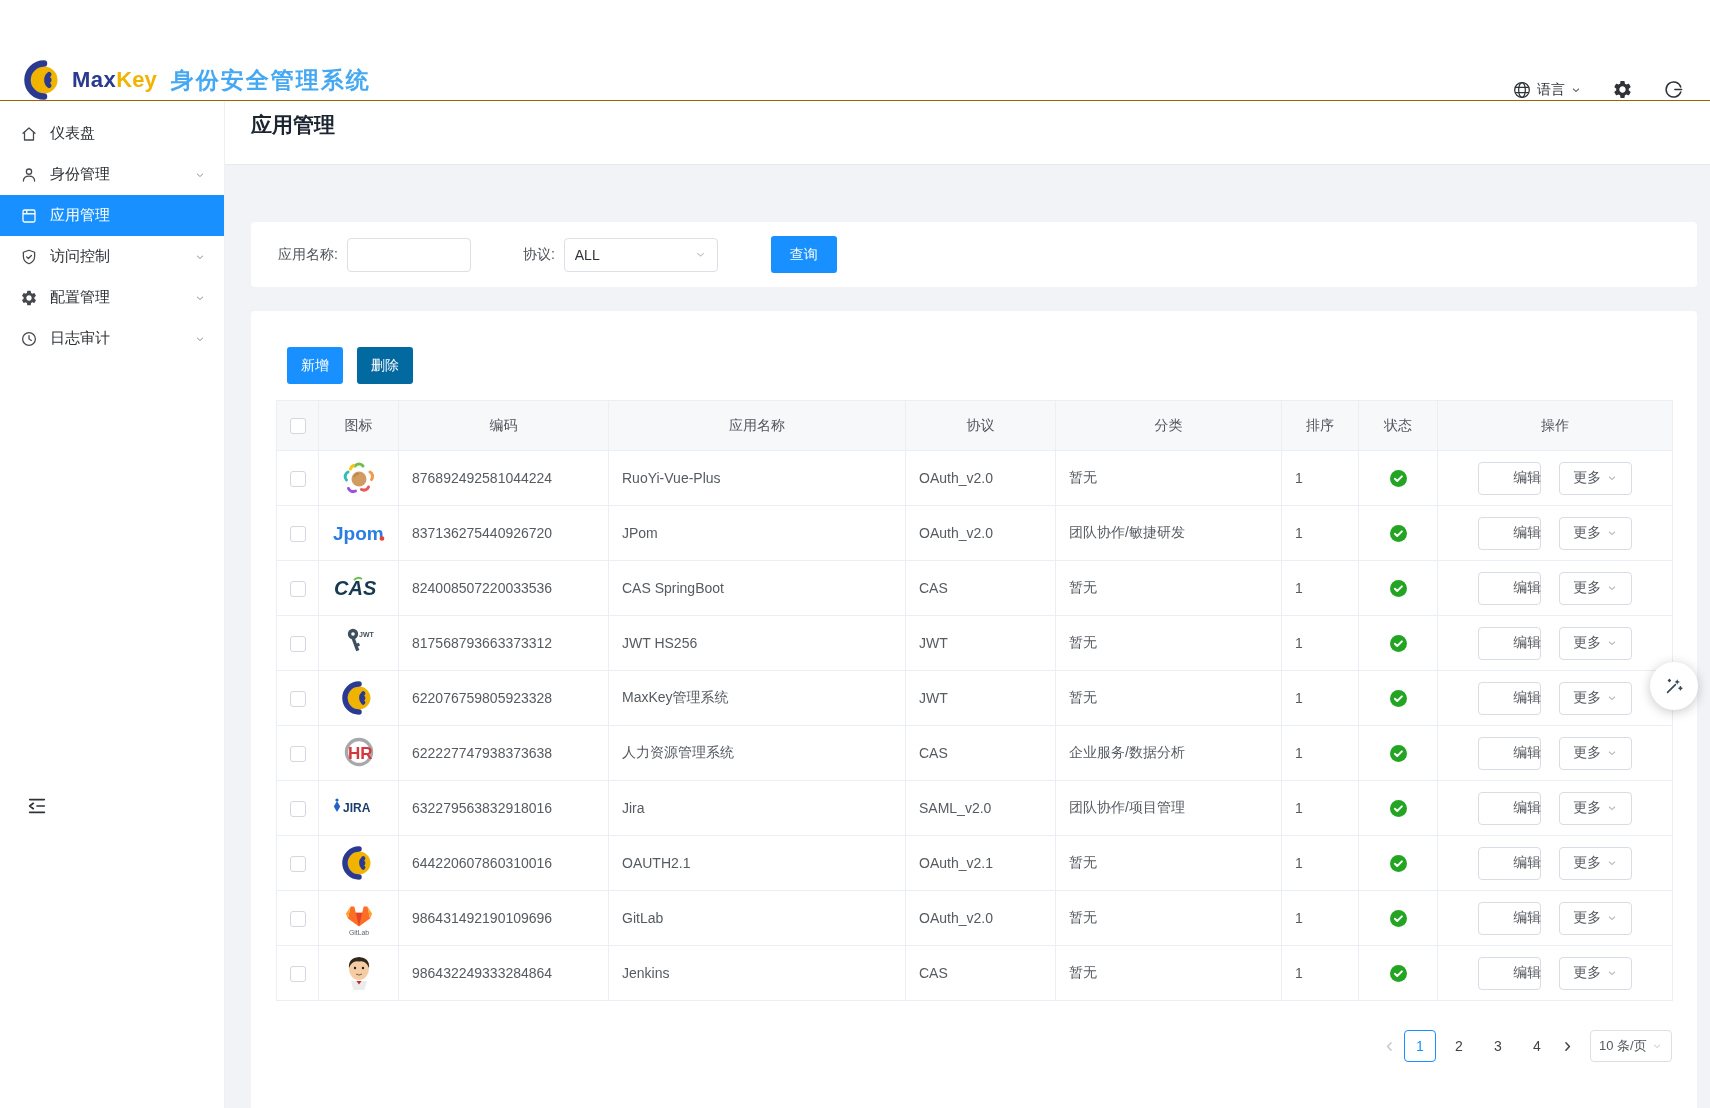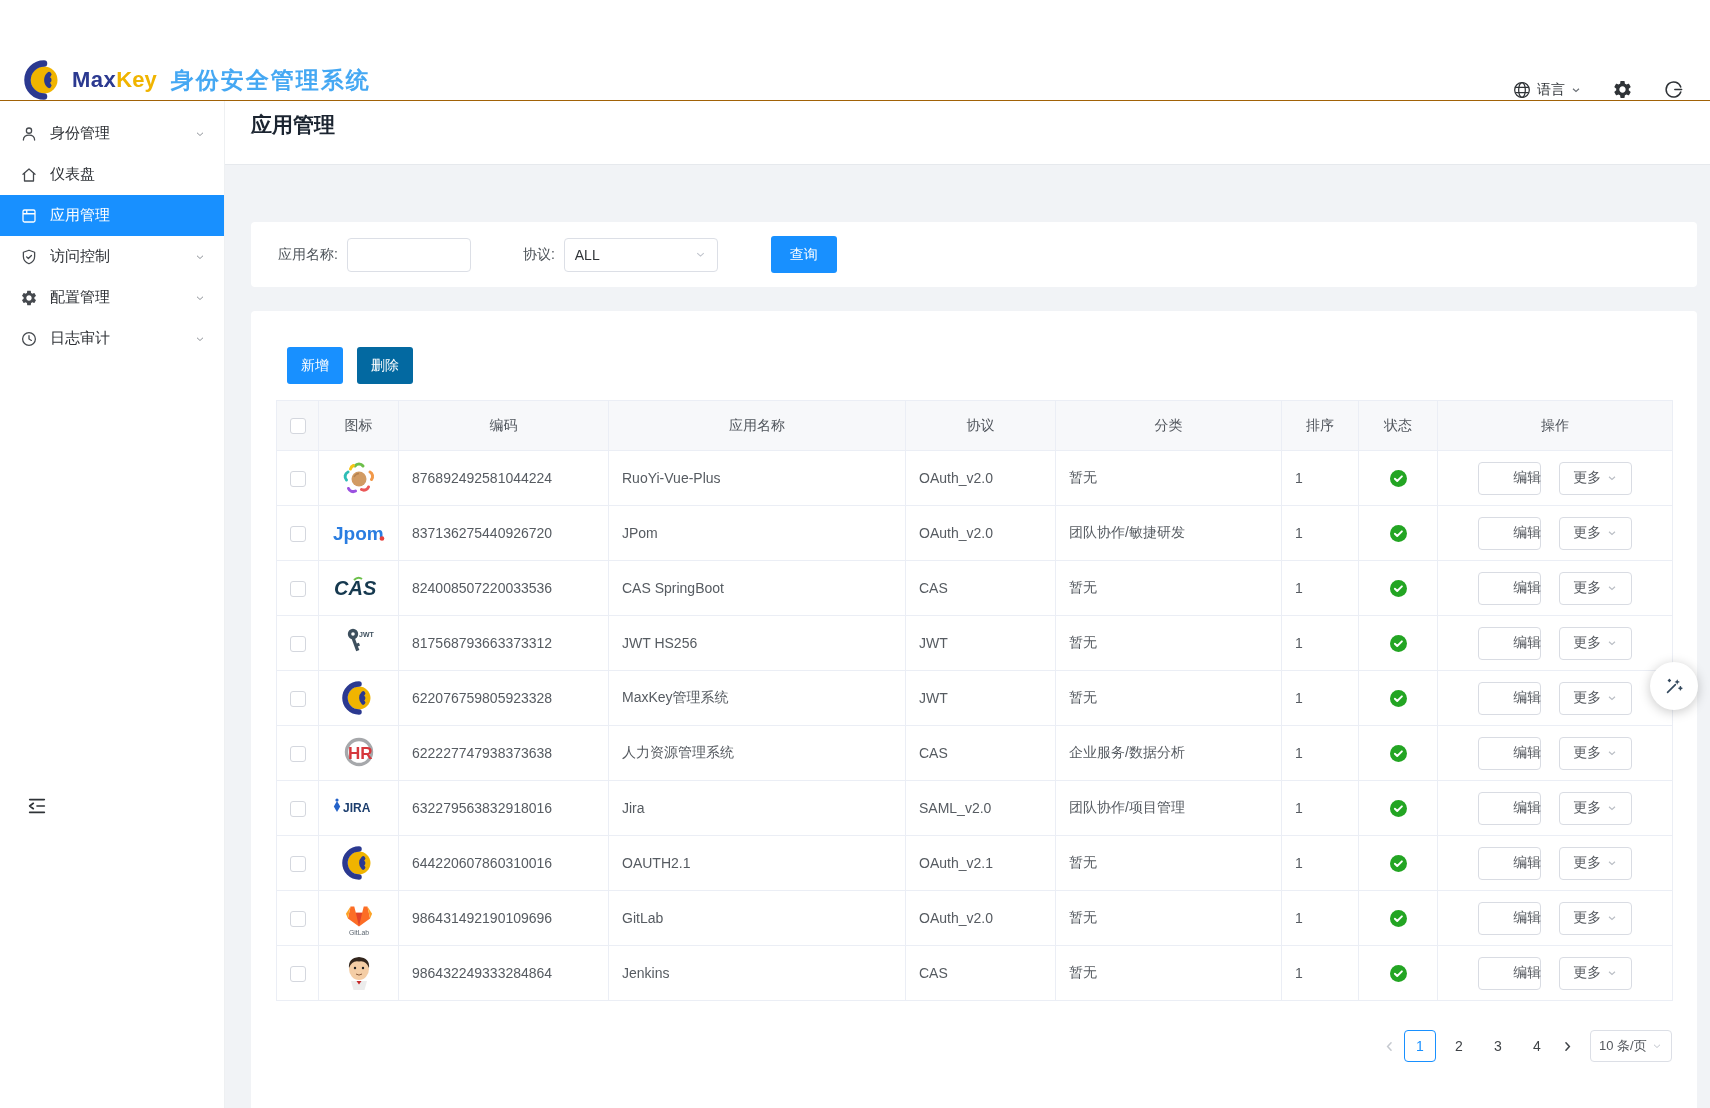--- a/index.html
+++ b/index.html
@@ -154,41 +154,41 @@
         </span>
       </div>
     </div>
   </div>
 
   <div class="sidebar">
     <div class="sidebar-user">系统管理员(admin)</div>
     <div class="nav">
         <div class="nav-item">
     <span class="nav-icon">
+            <svg width="18" height="18" viewBox="0 0 24 24" fill="none" stroke="currentColor" stroke-width="1.7" stroke-linecap="round" stroke-linejoin="round">
+              <path d="M4 11 12 4 20 11"></path>
+              <path d="M6 9.5 V20 H18 V9.5"></path>
+            </svg>
+          </span>
+    <span class="nav-label">仪表盘</span>
+    <span class="nav-chevron" style="visibility: hidden;">
+      <svg width="12" height="12" viewBox="0 0 24 24" fill="none" stroke="currentColor" stroke-width="2">
+              <path d="M6 9.5 12 15 18 9.5"></path>
+            </svg>
+    </span>
+  </div>
+        <div class="nav-item">
+    <span class="nav-icon">
             <svg width="18" height="18" viewBox="0 0 24 24" fill="none" stroke="currentColor" stroke-width="1.7" stroke-linecap="round">
               <circle cx="12" cy="7.5" r="3.5"></circle>
               <path d="M4.5 20 c0-4.2 3.3-6.6 7.5-6.6 s7.5 2.4 7.5 6.6"></path>
             </svg>
           </span>
     <span class="nav-label">身份管理</span>
     <span class="nav-chevron">
-      <svg width="12" height="12" viewBox="0 0 24 24" fill="none" stroke="currentColor" stroke-width="2">
-              <path d="M6 9.5 12 15 18 9.5"></path>
-            </svg>
-    </span>
-  </div>
-        <div class="nav-item">
-    <span class="nav-icon">
-            <svg width="18" height="18" viewBox="0 0 24 24" fill="none" stroke="currentColor" stroke-width="1.7" stroke-linecap="round" stroke-linejoin="round">
-              <path d="M4 11 12 4 20 11"></path>
-              <path d="M6 9.5 V20 H18 V9.5"></path>
-            </svg>
-          </span>
-    <span class="nav-label">仪表盘</span>
-    <span class="nav-chevron" style="visibility: hidden;">
       <svg width="12" height="12" viewBox="0 0 24 24" fill="none" stroke="currentColor" stroke-width="2">
               <path d="M6 9.5 12 15 18 9.5"></path>
             </svg>
     </span>
   </div>
         <div class="nav-item active">
     <span class="nav-icon">
             <svg width="18" height="18" viewBox="0 0 24 24" fill="none" stroke="currentColor" stroke-width="1.7" stroke-linejoin="round">
               <rect x="4" y="4" width="16" height="16" rx="2"></rect>
               <path d="M4 9 h16 M9 4 v5"></path>

